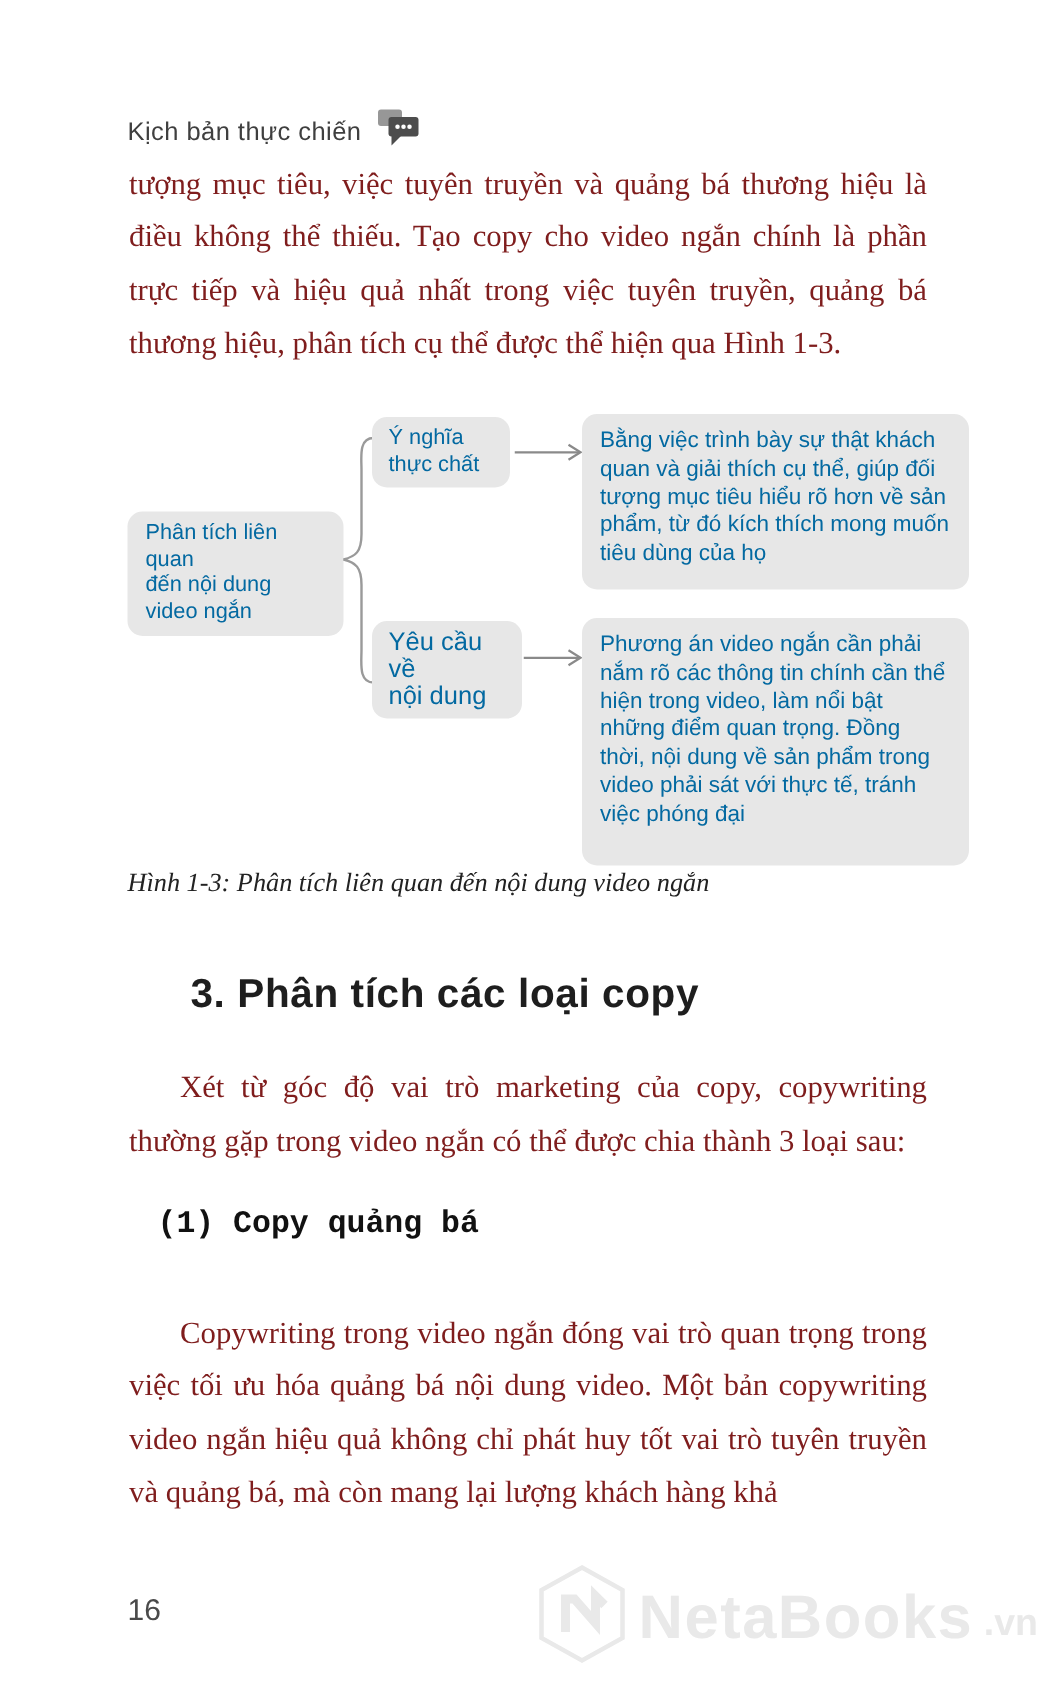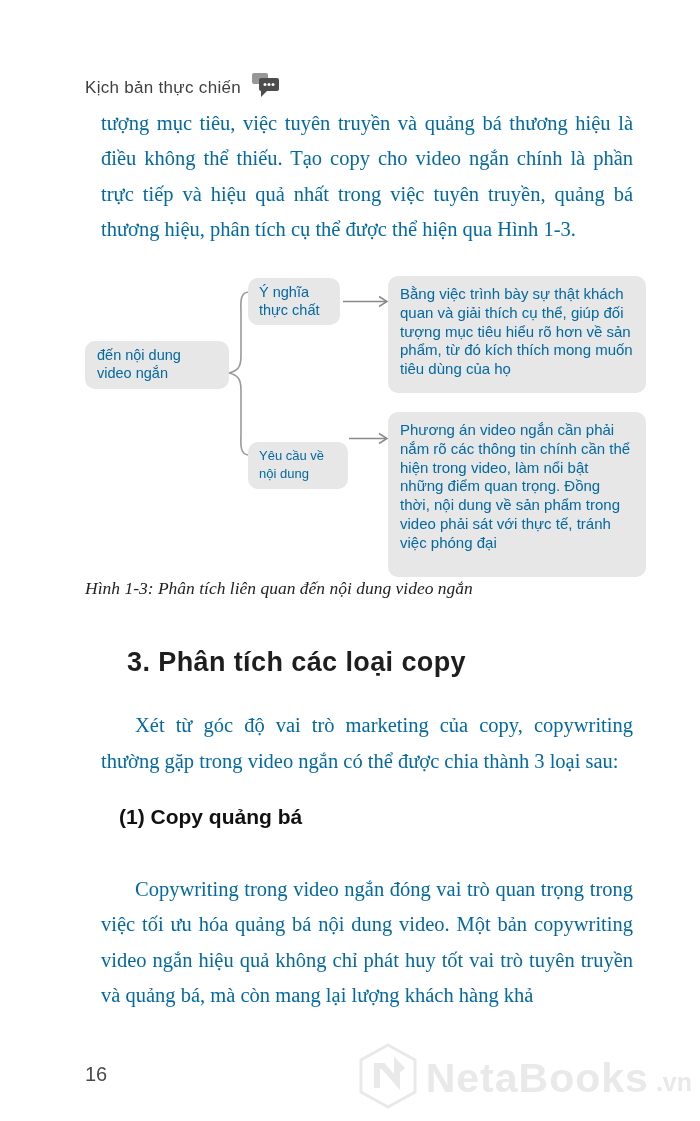--- a/index.html
+++ b/index.html
@@ -7,47 +7,47 @@
     width:700px;height:1121px;position:relative;background:#ffffff;
     overflow:hidden;font-family:"Liberation Sans",sans-serif;
   }
   
   .page-header{
     position:absolute;top:31px;left:85px;display:flex;align-items:center;gap:9px;
     font-family:"Liberation Sans",sans-serif;font-size:17px;letter-spacing:.3px;color:#3f3f3f;margin-top:40px;
   }
   
   .para{
-    position:absolute;left:101px;width:532px;
+    position:absolute;left:86px;width:532px;
     font-family:"Liberation Serif",serif;font-size:20.5px;line-height:35.5px;
-    color:#0369a1;text-align:justify;
+    color:#7f1d1d;text-align:justify;
   }
   .indent{text-indent:34px;}
   #p1{top:85px;}
   #p2{top:696px;margin-top:12px;}
   #p3{top:851px;}
   
   .section-heading{
     position:absolute;top:634px;left:114px;
     font-family:"Liberation Sans",sans-serif;font-weight:700;font-size:27px;
     letter-spacing:.4px;color:#1e1e1e;
   }
   .subheading{
-    position:absolute;top:805px;left:119px;
-    font-family:Liberation Sans, sans-serif;font-weight:700;font-size:21px;color:#111;
+    position:absolute;top:805px;left:105px;
+    font-family:Liberation Mono, monospace;font-weight:700;font-size:21px;color:#111;
   }
   
   .fig-box{
     position:absolute;background:#e7e7e7;border-radius:10px;
     font-family:Liberation Sans, sans-serif;color:#0369a1;
   }
   .fig-line{display:block;}
   #fig-left{left:85px;top:341px;width:120px;padding:6px 12px 7px;font-size:14.5px;line-height:17.5px;}
   #fig-mid1{left:248px;top:278px;width:70px;padding:5px 11px 6px;font-size:14.5px;line-height:18px;}
-  #fig-mid2{left:248px;top:414px;width:78px;padding:5px 11px 6px;font-size:13px;line-height:18px;margin-top:28px;}
+  #fig-mid2{left:248px;top:414px;width:78px;padding:5px 11px 6px;font-size:17px;line-height:18px;}
   #fig-desc1{left:388px;top:276px;width:234px;padding:9px 12px 14px;font-size:15px;line-height:18.8px;}
   #fig-desc2{left:388px;top:412px;width:234px;padding:9px 12px 24px;font-size:15px;line-height:18.8px;}
   .connector{position:absolute;}
   .fig-caption{
     position:absolute;top:578px;left:85px;width:532px;text-align:left;
     font-family:"Liberation Serif",serif;font-style:italic;font-size:17.5px;color:#222;
   }
   
   .page-number{
     position:absolute;left:85px;top:1063px;
@@ -80,20 +80,21 @@
       <circle cx="19" cy="13.5" r="1.5" fill="#ffffff"></circle>
       <circle cx="23" cy="13.5" r="1.5" fill="#ffffff"></circle>
     </svg>
   </span>
 </div>
 
 <p class="para" id="p1">tượng mục tiêu, việc tuyên truyền và quảng bá thương hiệu là điều không thể thiếu. Tạo copy cho video ngắn chính là phần trực tiếp và hiệu quả nhất trong việc tuyên truyền, quảng bá thương hiệu, phân tích cụ thể được thể hiện qua Hình 1-3.</p>
 
 <div>
   <div class="fig-box" id="fig-left">
+    <span class="fig-line">Phân tích liên quan</span>
     <span class="fig-line">đến nội dung</span>
     <span class="fig-line">video ngắn</span>
   </div>
 
   <svg class="connector" style="left:226px;top:290px;" width="26" height="168" viewBox="0 0 26 168">
     <path d="M23,2 C13,2 15,15 15,23 L15,66 C15,78 11,81 3,83 C11,85 15,88 15,100 L15,143 C15,152 13,165 23,165" fill="none" stroke="#9a9a9a" stroke-width="1.6"></path>
   </svg>
 
   <div class="fig-box" id="fig-mid1">
     <span class="fig-line">Ý nghĩa</span>

